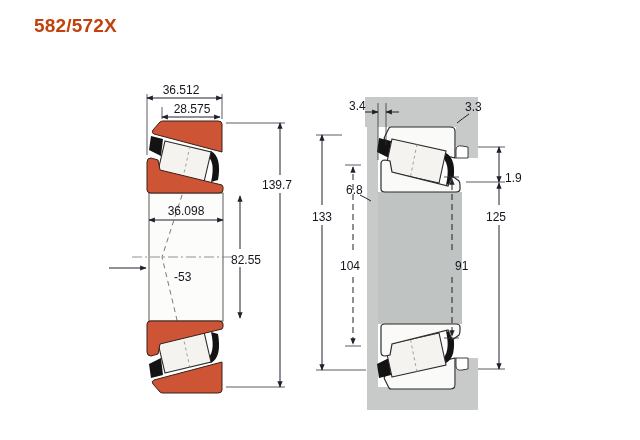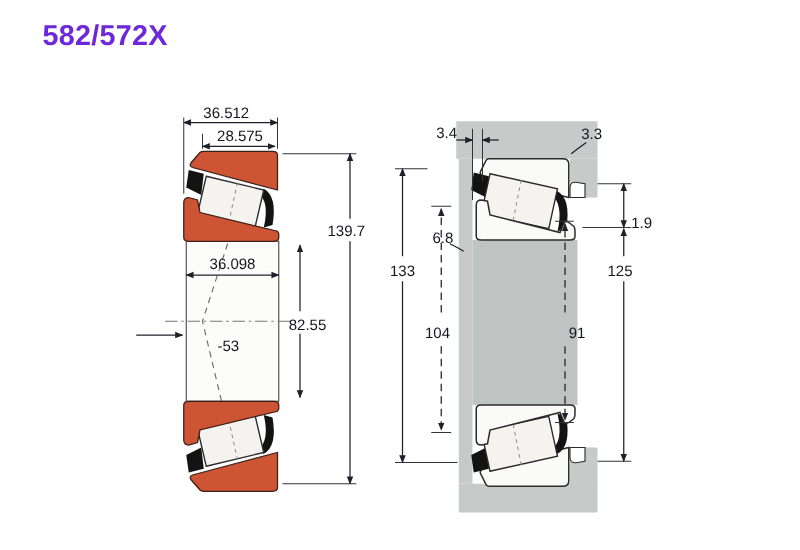--- a/index.html
+++ b/index.html
@@ -1,17 +1,17 @@
 <!DOCTYPE html>
 <html><head>
 <meta charset="utf-8">
 <style>
   html,body{margin:0;padding:0;background:#ffffff;}
   body{width:640px;height:440px;position:relative;font-family:"Liberation Sans",sans-serif;overflow:hidden;}
-  .page-title{position:absolute;left:34px;top:15px;font-size:23px;font-weight:bold;color:#6d28d9;letter-spacing:.2px;}
+  .page-title{position:absolute;left:34px;top:15px;font-size:19px;font-weight:bold;color:#c2410c;letter-spacing:.2px;}
   svg{position:absolute;left:0;top:0;}
   svg text{font-family:"Liberation Sans",sans-serif;font-size:12px;fill:#15151f;}
   .dimline{stroke:#20202c;stroke-width:1;fill:none;}
   .extline{stroke:#33333d;stroke-width:0.8;fill:none;}
   .dashref{stroke:#6a6a6a;stroke-width:0.9;fill:none;stroke-dasharray:5,4;}
   .cline{stroke:#777;stroke-width:0.8;fill:none;stroke-dasharray:10,3,2,3;}
   .ring{fill:#cd5434;stroke:#3a2018;stroke-width:1;}
   .roller{fill:#f4f3f0;stroke:#2b2b2b;stroke-width:1.1;}
   .cage{fill:#131313;stroke:none;}
   .steelpart{fill:#fafaf8;stroke:#2b2b2b;stroke-width:1.2;}

